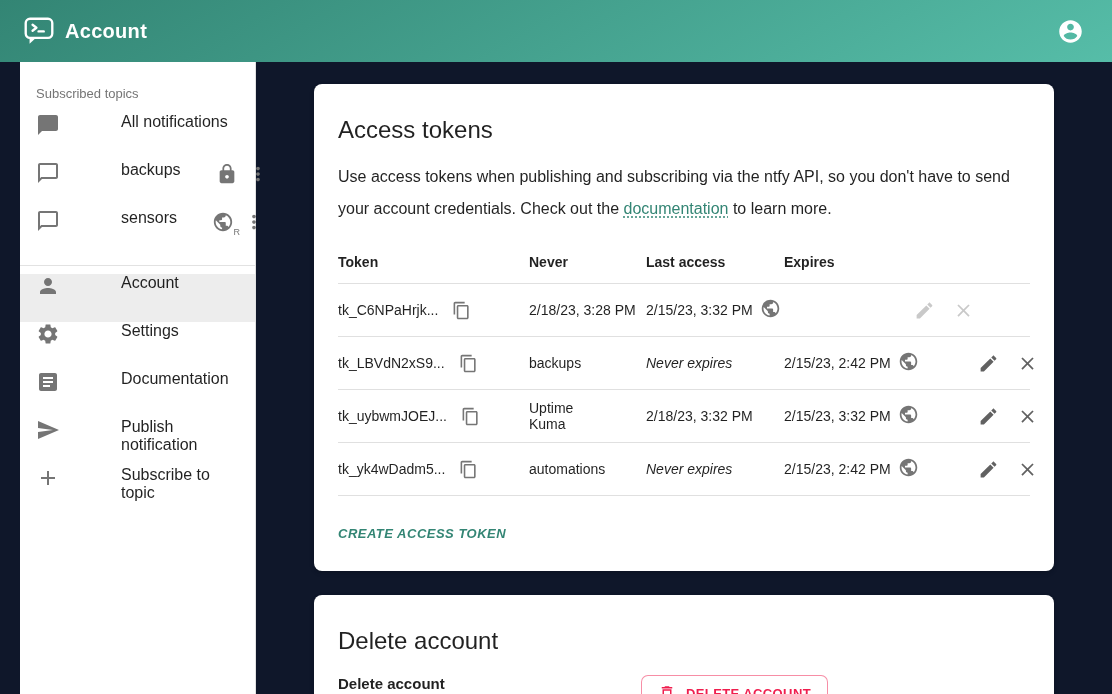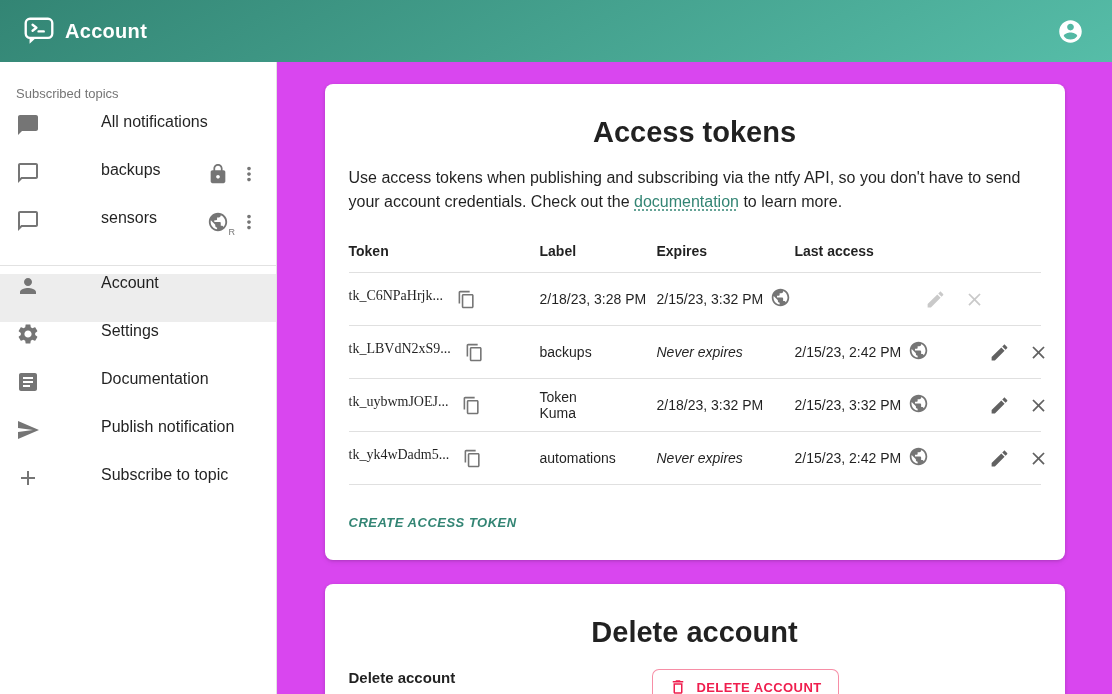--- a/index.html
+++ b/index.html
@@ -2,42 +2,42 @@
 <html><head>
 <meta charset="utf-8">
 <style>
   * { box-sizing: border-box; }
   html,body { margin:0; padding:0; }
   body {
     font-family: "Liberation Sans", sans-serif;
     background:#fff;
     color: rgba(0,0,0,0.87);
   }
-  .app { width:1112px; height:694px; overflow:hidden; background:#d946ef; position:relative; }
+  .app { width:1112px; height:694px; overflow:hidden; background:#0f172a; position:relative; }
 
   
   .header {
     height:62px; display:flex; align-items:center;
     padding:0 22px 0 24px;
     background: linear-gradient(150deg, #338574 0%, #56bda8 100%);
     color:#fff;
   }
   .logo { width:30px; height:30px; margin-right:11px; flex-shrink:0; }
   .header-title { font-size:20px; font-weight:700; letter-spacing:0.3px; }
   .avatar-btn {
     margin-left:auto; background:none; border:none; padding:6px; cursor:pointer;
     color:#fff; display:flex; align-items:center; justify-content:center;
   }
   .avatar-btn svg { width:27px; height:27px; }
 
   
   .body { display:flex; height:632px; }
   .sidebar {
-    width:277px; flex-shrink:0; border-right:1px solid #e2e2e2;
-    padding-top:10px; background:#fff;
+    width:236px; flex-shrink:0; border-right:1px solid #e2e2e2;
+    padding-top:10px; background:#fff;margin-left:20px;
   }
   .main { flex:1; overflow:hidden; }
 
   
   .subheader {
     padding:14px 16px 12px; color:#757575; font-size:13px; font-weight:500;
   }
   .nav-item {
     height:48px; display:flex; align-items:flex-start; padding:0 14px 0 16px;
     font-size:16px; cursor:pointer;gap:35px;
@@ -54,38 +54,38 @@
     position:absolute; right:-6px; bottom:-4px; font-size:9px; color:#757575; font-weight:500;
   }
   .divider { height:1px; background:#e2e2e2; margin:8px 0; }
 
   
   .card {
     width:740px; margin:22px auto 0; background:#fff; border-radius:8px;
     box-shadow:0 1px 3px rgba(0,0,0,0.15), 0 2px 6px rgba(0,0,0,0.07);
     padding:24px; 
   }
-  .card-title { font-size:29px; font-weight:700; margin:8px 0 0; color:rgba(0,0,0,0.87);text-align:center; }
-  .card-desc { font-size:16px; line-height:24px; margin-top:17px; }
+  .card-title { font-size:24px; font-weight:400; margin:8px 0 0; color:rgba(0,0,0,0.87); }
+  .card-desc { font-size:16px; line-height:32px; margin-top:17px; }
   .doc-link {
     color:#338574; text-decoration:underline dotted; text-underline-offset:3px; cursor:pointer;
   }
 
   
   .ttable { margin-top:12px; }
   .thead, .trow {
     display:grid; grid-template-columns:191px 117px 138px 192px 1fr;
     align-items:center; border-bottom:1px solid #e0e0e0;
   }
   .thead > div { padding:13px 0; font-size:14px; font-weight:600; }
   .trow > div { padding:8px 0; font-size:14px; }
   .trow { min-height:53px; }
   .cell-token {
-    display:flex; gap:12px;
-    font-family:Liberation Serif, serif; font-size:13px;
+    display:flex; align-items:center; gap:12px;
+    font-family:Liberation Sans, sans-serif; font-size:13px;
   }
   .copy-btn svg { width:19px; height:19px; }
   .label-narrow { display:block; max-width:66px; }
   .italic { font-style:italic; }
   .cell-access { display:flex; align-items:center; gap:7px; }
   .cell-access svg { width:21px; height:21px; color:#757575; flex-shrink:0; }
   .cell-actions { display:flex; justify-content:flex-end; align-items:center; gap:14px; }
   .cell-actions .icon-btn { color:#616161; }
   .cell-actions .icon-btn svg { width:21px; height:21px; }
   .cell-actions .icon-btn.disabled { color:#c9c9c9; cursor:default; }
@@ -240,23 +240,23 @@
 
     <div class="main">
 
       <div class="card">
         <h1 class="card-title">Access tokens</h1>
         <p class="card-desc"><span>Use access tokens when publishing and subscribing via the ntfy API, so you don't have to send your account credentials. Check out the </span><a class="doc-link">documentation</a><span> to learn more.</span></p>
 
         <div class="ttable">
           <div class="thead">
             <div>Token</div>
-            <div>Label</div>
+            <div>Never</div>
+            <div>Last access</div>
             <div>Expires</div>
-            <div>Last access</div>
             <div></div>
           </div>
 
           <div class="trow">
             <div class="cell-token">
               <span>tk_C6NPaHrjk...</span>
               <button class="icon-btn copy-btn">
                 <svg viewBox="0 0 24 24" fill="currentColor">
                     <path d="M16 1H4c-1.1 0-2 .9-2 2v14h2V3h12V1zm3 4H8c-1.1 0-2 .9-2 2v14c0 1.1.9 2 2 2h11c1.1 0 2-.9 2-2V7c0-1.1-.9-2-2-2zm0 16H8V7h11v14z"></path>
                   </svg>
@@ -321,21 +321,21 @@
           <div class="trow">
             <div class="cell-token">
               <span>tk_uybwmJOEJ...</span>
               <button class="icon-btn copy-btn">
                 <svg viewBox="0 0 24 24" fill="currentColor">
                     <path d="M16 1H4c-1.1 0-2 .9-2 2v14h2V3h12V1zm3 4H8c-1.1 0-2 .9-2 2v14c0 1.1.9 2 2 2h11c1.1 0 2-.9 2-2V7c0-1.1-.9-2-2-2zm0 16H8V7h11v14z"></path>
                   </svg>
               </button>
             </div>
             <div>
-                <span class="label-narrow">Token Kuma</span>
+                <span class="label-narrow">Uptime Kuma</span>
               </div>
             <div>2/18/23, 3:32 PM</div>
             <div class="cell-access">
               <span>2/15/23, 3:32 PM</span>
               <span>
                 <svg viewBox="0 0 24 24" fill="currentColor">
                     <path d="M12 2C6.48 2 2 6.48 2 12s4.48 10 10 10 10-4.48 10-10S17.52 2 12 2zm-1 17.93c-3.95-.49-7-3.85-7-7.93 0-.62.08-1.21.21-1.79L9 15v1c0 1.1.9 2 2 2v1.93zm6.9-2.54c-.26-.81-1-1.39-1.9-1.39h-1v-3c0-.55-.45-1-1-1H8v-2h2c.55 0 1-.45 1-1V7h2c1.1 0 2-.9 2-2v-.41c2.93 1.19 5 4.06 5 7.41 0 2.08-.8 3.97-2.1 5.39z"></path>
                   </svg>
               </span>
             </div>

